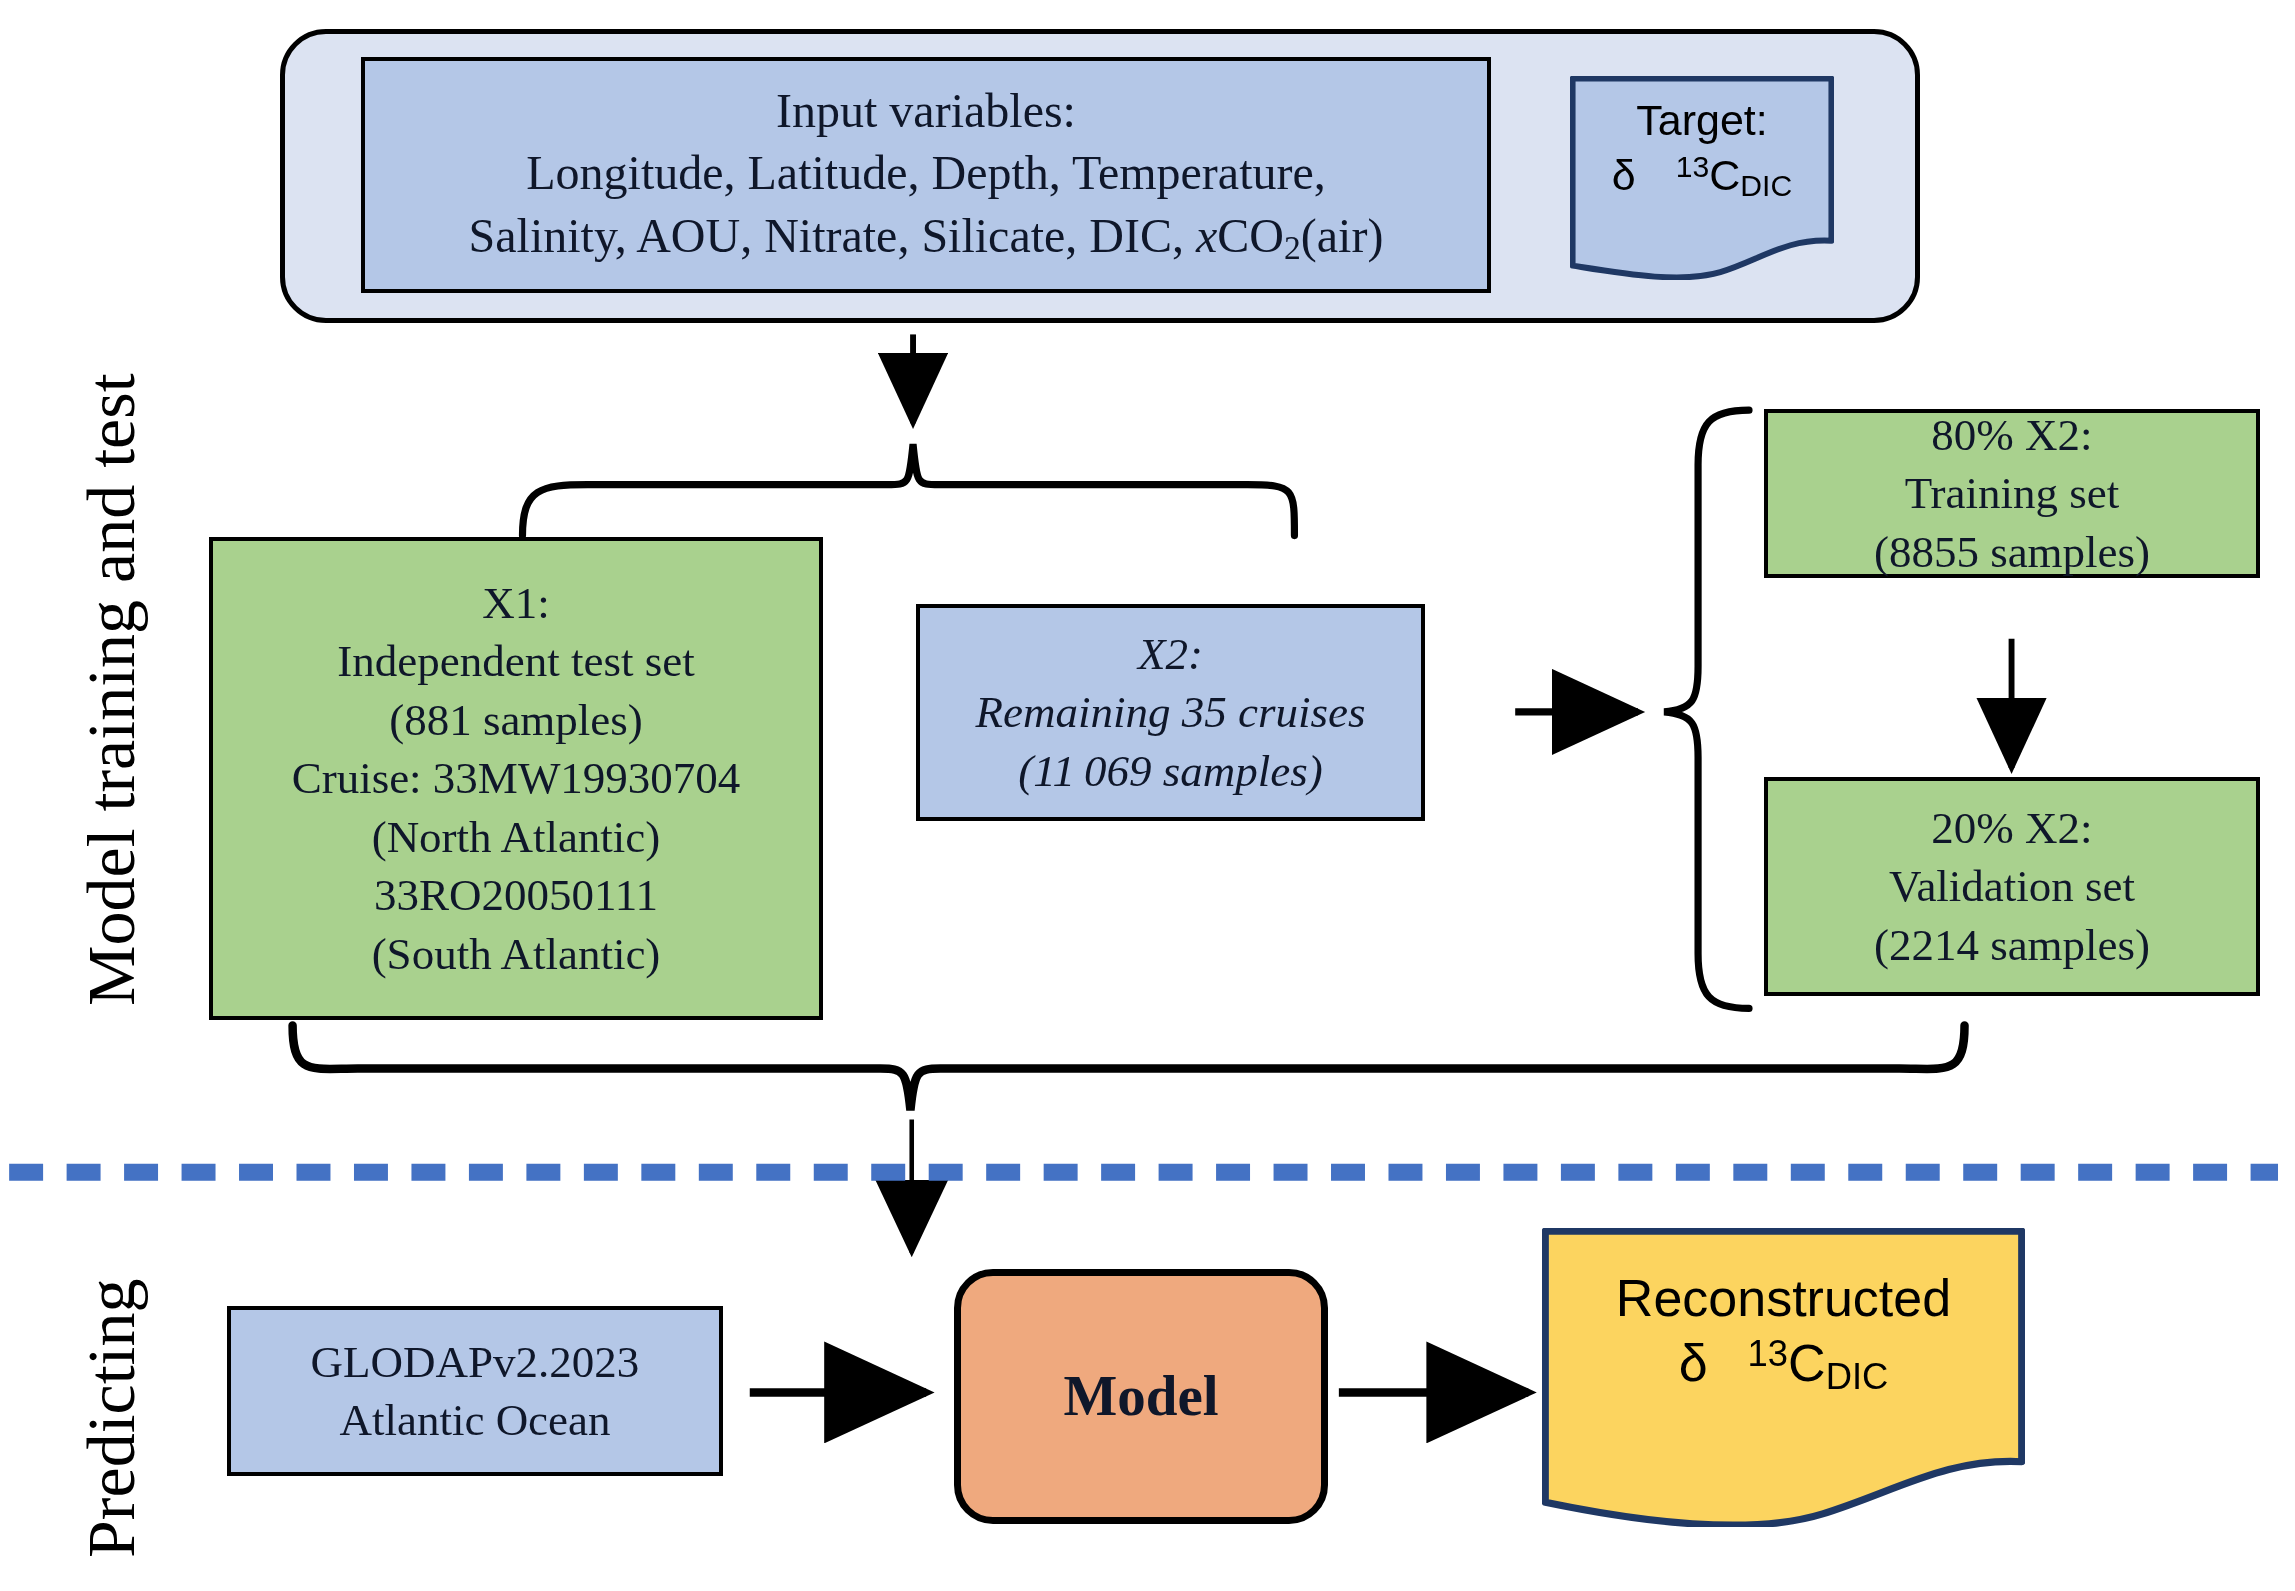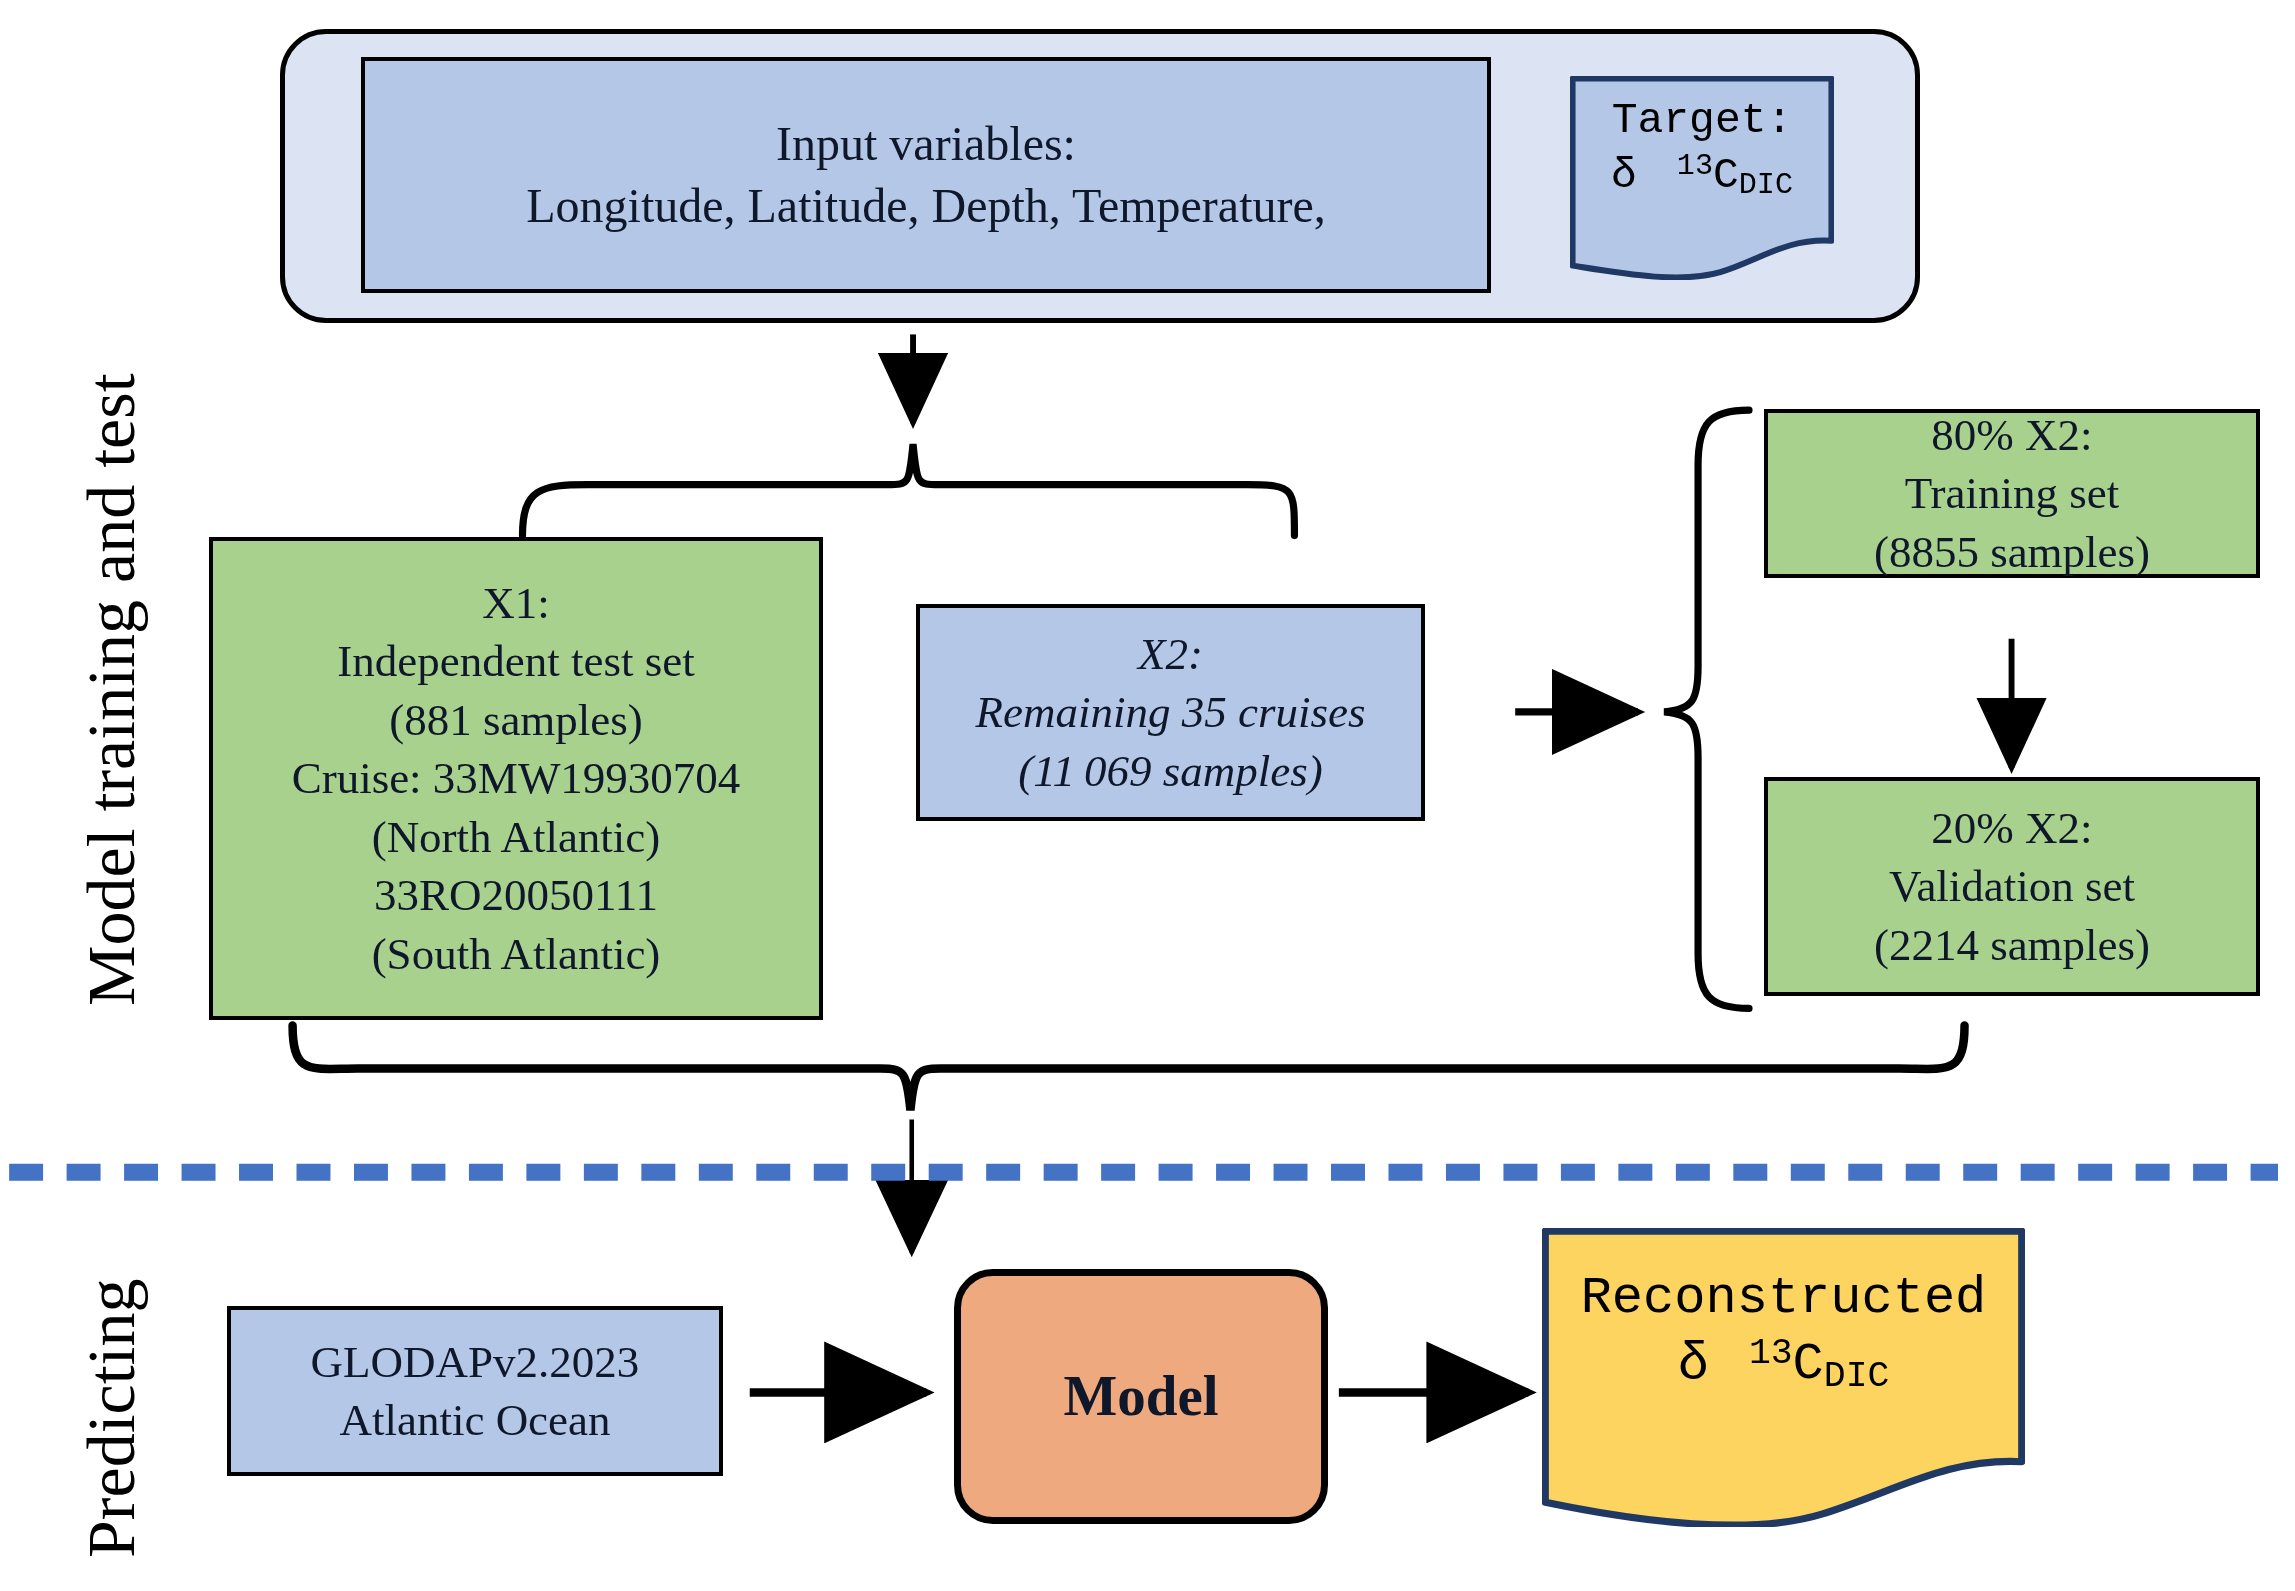--- a/index.html
+++ b/index.html
@@ -53,21 +53,21 @@
   .doc-shape{position:absolute;}
   .doc-shape svg{display:block;width:100%;height:100%;}
   .doc-text{
     position:absolute;
     inset:0;
     display:flex;
     align-items:flex-start;
     justify-content:center;
     text-align:center;
     color:#000;
-    font-family:Liberation Mono, monospace;
+    font-family:Liberation Sans, sans-serif;
     line-height:1.25;
     pointer-events:none;
   }
   .svg-layer{position:absolute;left:0;top:0;width:2295px;height:1591px;overflow:visible;pointer-events:none;}
   sub{font-size:0.70em;vertical-align:-0.22em;}
   sup{font-size:0.70em;vertical-align:0.42em;margin-left:40px;}
   .ital{font-style:italic;}
   .tl{display:block;}
 </style>
 </head>
@@ -82,20 +82,21 @@
   <div class="vlabel" style="left:77px; top:1558px; font-size:68px; transform:rotate(-90deg);">
     <span>Predicting</span>
   </div>
 
   <div class="node outer-round" style="left:280px; top:29px; width:1640px; height:294px;"></div>
 
   <div class="node box-blue" style="left:361px; top:57px; width:1130px; height:236px; font-size:48px;">
     <div>
       <span class="tl">Input variables:</span>
       <span class="tl">Longitude, Latitude, Depth, Temperature,</span>
+      <span class="tl"><span>Salinity, AOU, Nitrate, Silicate, DIC, </span><span class="ital">x</span><span>CO</span><sub>2</sub><span>(air)</span></span>
     </div>
   </div>
 
   <div class="doc-shape" style="left:1570px; top:76px; width:264px; height:204px;">
     <svg viewBox="0 0 404 312" preserveAspectRatio="none">
       <path d="M 4 4 L 400 4 L 400 252 C 330 248 290 282 230 300 C 170 318 80 302 4 290 Z" fill="#B4C7E7" stroke="#1F3864" stroke-width="9" stroke-linejoin="round"></path>
     </svg>
     <div class="doc-text" style="font-size:43px; padding-top:18.3px;">
       <div>
         <span class="tl">Target:</span>

